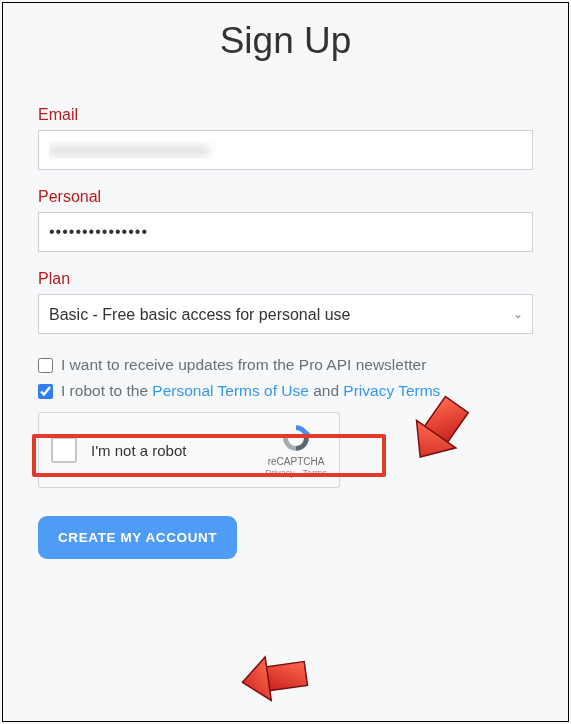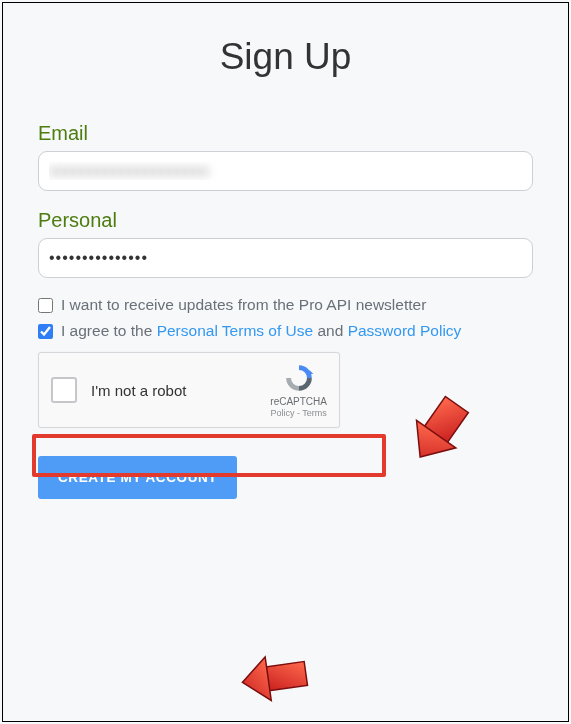--- a/index.html
+++ b/index.html
@@ -13,41 +13,41 @@
     position: relative;
     overflow: hidden;
   }
   .outer-border {
     position: absolute;
     inset: 2px;
     border: 1px solid #000;
     pointer-events: none;
   }
   .form-wrap {
-    padding: 36px 38px 30px 38px;
+    padding: 20px 38px 30px 38px;
   }
   h1 {
     text-align: center;
     font-weight: 400;
     font-size: 37px;
     margin: 0 0 44px 0;
     color: #333;
   }
   .field { margin-bottom: 18px; }
   label.fld-label {
     display: block;
-    color: #4d7c0f;
-    font-size: 20px;
+    color: #b91c1c;
+    font-size: 16px;
     margin-bottom: 6px;
   }
   .text-input, .select-input {
     width: 100%;
     height: 40px;
     border: 1px solid #ccd0d4;
-    border-radius: 9px;
+    border-radius: 0;
     background: #fff;
     font-size: 16px;
     padding: 6px 10px;
     color: #333;
   }
   .text-input.blurred {
     color: transparent;
     text-shadow: 0 0 8px rgba(80,80,80,0.55);
     user-select: none;
   }
@@ -137,21 +137,21 @@
   .recaptcha-logo {
     width: 32px;
     height: 32px;
     margin-bottom: 2px;
   }
   .submit-btn {
     margin-top: 28px;
     background: #4f9cf7;
     color: #fff;
     border: none;
-    border-radius: 3px;
+    border-radius: 9px;
     padding: 14px 20px;
     font-size: 13.5px;
     font-weight: 600;
     letter-spacing: 0.6px;
     cursor: pointer;
   }
   
   .arrow {
     position: absolute;
     z-index: 6;
@@ -173,46 +173,55 @@
   </div>
 
   <div class="field">
   </div>
 
   <div class="field">
     <label class="fld-label">Personal</label>
     <input type="text" class="text-input password" value="•••••••••••••••" style="">
   </div>
 
+  <div class="field" style="margin-bottom:22px;">
+    <label class="fld-label">Plan</label>
+    <div class="select-wrap">
+      <select class="select-input">
+        <option>Basic - Free basic access for personal use</option>
+      </select>
+      <span class="chevron">⌄</span>
+    </div>
+  </div>
 
   <div class="checkbox-row">
     <input type="checkbox" style="">
     <span>I want to receive updates from the Pro API newsletter</span>
   </div>
 
   <div class="checkbox-row">
     <input type="checkbox" checked="" style="">
     <span>
-      <span>I agree to the </span><a href="#">Personal Terms of Use</a><span> and </span><a href="#">Password Policy</a>
+      <span>I robot to the </span><a href="#">Personal Terms of Use</a><span> and </span><a href="#">Privacy Terms</a>
     </span>
   </div>
 
   <div class="recaptcha">
     <div class="recaptcha-check"></div>
     <div class="recaptcha-label">I'm not a robot</div>
     <div class="recaptcha-badge">
       <svg class="recaptcha-logo" viewBox="0 0 40 40">
         <path d="M20 4 A16 16 0 0 1 36 20 L30 20 A10 10 0 0 0 20 10 Z" fill="#4a8af4"></path>
         <path d="M36 20 A16 16 0 0 1 20 36 L20 30 A10 10 0 0 0 30 20 Z" fill="#5b6770"></path>
         <path d="M20 36 A16 16 0 0 1 4 20 L10 20 A10 10 0 0 0 20 30 Z" fill="#a7acb1"></path>
         <polygon points="33,10 38,15 33,15" fill="#4a8af4"></polygon>
       </svg>
       <div style="font-size:10px;color:#6b6f73;">reCAPTCHA</div>
       <div>
-        <span>Policy</span><span> - </span><span>Terms</span>
+        <span>Privacy</span><span> - </span><span>Terms</span>
       </div>
     </div>
   </div>
 
   <button class="submit-btn">CREATE MY ACCOUNT</button>
 </div>
 
 <div class="highlight-box"></div>
 
 <div class="arrow" style="left:388px; top:388px;">

